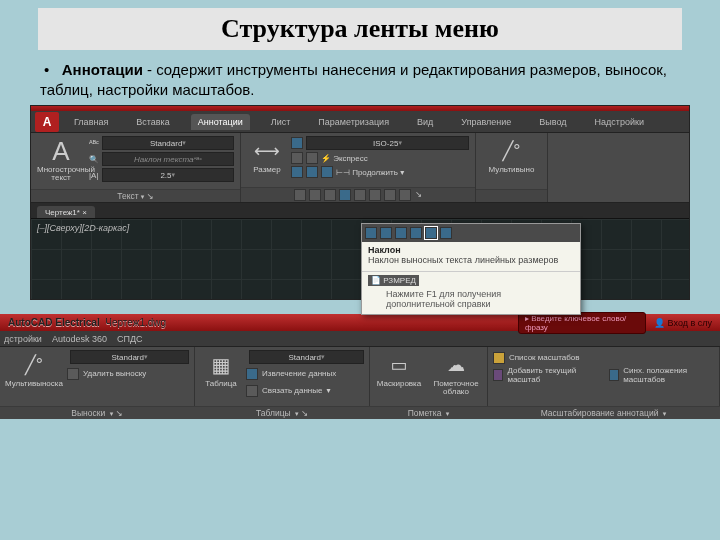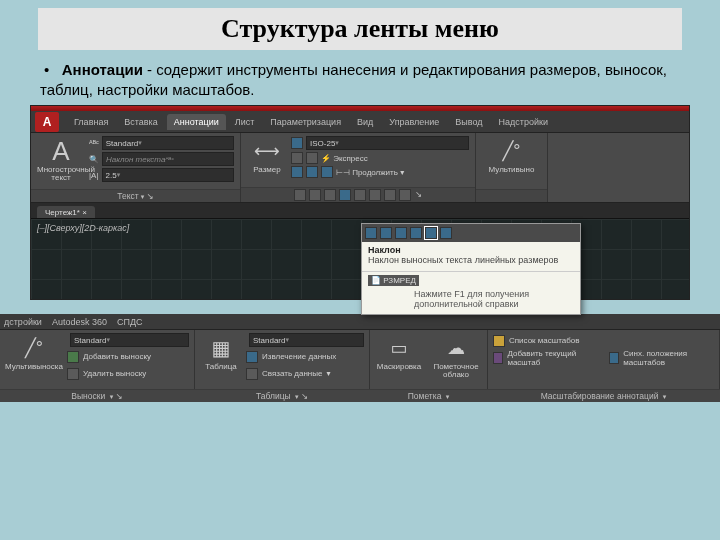--- a/index.html
+++ b/index.html
@@ -9,34 +9,34 @@
   .desc .bold { font-weight:bold; }
   .bullet { margin-left:4px; }
 
   .cad { background:#333; margin:0 30px; font-size:10px; color:#ccc; }
 
   
   .cad1 { border:1px solid #222; }
   .cad1 .titlebar { height:5px; background:linear-gradient(#b02020,#8a1010); }
   .cad1 .logo-row { background:#3a3a3a; border-bottom:1px solid #222; display:flex; align-items:center; height:22px; }
   .cad1 .logo { width:24px; height:20px; background:#b02020; color:#fff; font-weight:bold; text-align:center; line-height:20px; font-size:12px; border-radius:2px; margin:1px 4px; }
-  .tabs { display:flex; gap:2px; padding-left:4px; font-size:9px; }
+  .tabs { display:flex; gap:14px; padding-left:4px; font-size:9px; }
   .tab { padding:3px 7px; border-radius:3px 3px 0 0; color:#bbb; cursor:pointer; }
   .tab.active { background:#555; color:#fff; }
   .ribbon { background:#4a4a4a; display:flex; height:70px; border-bottom:1px solid #222; }
   .panel { border-right:1px solid #333; padding:3px 6px 1px; display:flex; flex-direction:column; }
   .panel-body { flex:1; display:flex; align-items:flex-start; gap:4px; }
   .panel-label { font-size:8.5px; text-align:center; color:#bbb; background:#444; margin:0 -6px -1px; padding:1px 0; border-top:1px solid #3a3a3a; }
   .panel-label .arrow { font-size:7px; margin-left:2px; }
   .big-btn { width:48px; text-align:center; color:#ccc; }
   .big-btn .ico { font-size:26px; height:30px; display:flex; align-items:center; justify-content:center; }
   .big-btn .lbl { font-size:8px; line-height:1.05; }
   .rows { display:flex; flex-direction:column; gap:2px; }
   .row { display:flex; align-items:center; gap:3px; }
-  .combo { background:#2e2e2e; border:1px solid #222; height:14px; font-size:8px; padding:0 3px; display:flex; align-items:center; justify-content:flex-start; color:#ccc; }
+  .combo { background:#2e2e2e; border:1px solid #222; height:14px; font-size:8px; padding:0 3px; display:flex; align-items:center; justify-content:center; color:#ccc; }
   .combo .dd { font-size:7px; color:#888; }
   .mini { font-size:8px; color:#ccc; }
   .iconset { display:flex; gap:3px; }
   .ic { width:12px; height:12px; background:#5a5a5a; border:1px solid #333; display:inline-block; }
   .ic.blue { background:#3a6a8a; }
 
   .doc-tab-bar { background:#2a2a2a; height:16px; display:flex; align-items:flex-end; padding-left:6px; font-size:8px; border-bottom:1px solid #111; }
   .doc-tab { background:#444; padding:2px 8px 1px; border-radius:3px 3px 0 0; color:#ddd; }
   .viewport { background:#1e2626; height:80px; position:relative; font-size:9px; color:#bbb; background-image:
     linear-gradient(#2a3232 1px, transparent 1px),
@@ -44,21 +44,21 @@
     background-size:30px 30px; }
   .vp-label { padding:4px 6px;font-style:italic; }
 
   
   .tooltip { position:absolute; top:4px; left:330px; width:220px; background:#f4f4ec; border:1px solid #999; box-shadow:2px 2px 6px rgba(0,0,0,.5); font-size:9px; color:#333; padding:0 0 3px; }
   .tooltip .row-icons { background:#4a4a4a; padding:3px; display:flex; gap:3px; }
   .tooltip .ttitle { padding:3px 6px 0; font-weight:bold; color:#222; }
   .tooltip .tdesc { padding:0 6px 4px; color:#444; }
   .tooltip hr { border:none; border-top:1px solid #ccc; margin:2px 0; }
   .tooltip .cmd { background:#555; color:#ddd; margin:1px 6px; padding:1px 3px; font-size:8px; display:inline-block; }
-  .tooltip .help { padding:2px 24px; color:#555;margin-left:28px; }
+  .tooltip .help { padding:2px 24px; color:#555; }
 
   
   .cad2 { margin:14px 0 0 0; width:720px; font-size:10px; color:#ccc; }
   .cad2 .titlebar2 { background:linear-gradient(#c03030,#8a1010); height:17px; display:flex; align-items:center; font-size:9px; }
   .titlebar2 .appname { padding:0 8px; color:#222; text-shadow:0 1px 0 #e0a0a0; font-size:10px; }
   .titlebar2 .spacer { flex:1; }
   .titlebar2 .search { background:#6a0a0a; border:1px solid #400; border-radius:3px; padding:1px 6px; color:#e9b; font-size:8px; width:128px; }
   .titlebar2 .login { padding:0 8px; color:#280000; }
   .tabs2 { background:#3a3a3a; height:16px; display:flex; align-items:center; gap:10px; padding:0 4px; font-size:9px; border-bottom:1px solid #222; }
   .tabs2 span { color:#bbb; }
@@ -198,44 +198,46 @@
       <div class="ttitle">Наклон</div>
       <div class="tdesc">Наклон выносных текста линейных размеров</div>
       <hr>
       <span class="cmd">📄 <span>РЗМРЕД</span></span>
       <div class="help">Нажмите F1 для получения дополнительной справки</div>
     </div>
   </div>
 </div>
 
 <div class="cad2">
+  <div class="titlebar2">
+    <span class="appname"><b>AutoCAD Electrical</b>&nbsp;&nbsp;<span>Чертеж1.dwg</span></span>
+    <span class="spacer"></span>
+    <span class="search">▸ <span>Введите ключевое слово/фразу</span></span>
+    <span class="login">👤 <span>Вход в слу</span></span>
+  </div>
   <div class="tabs2">
     <span>дстройки</span>
     <span>Autodesk 360</span>
     <span>СПДС</span>
   </div>
   <div class="ribbon2">
 
     <div class="panel" style="width:195px">
       <div class="panel-body">
         <div class="big-btn" style="width:58px">
           <div class="ico" style="font-size:18px">╱°</div>
           <div class="lbl">Мультивыноска</div>
         </div>
         <div class="rows" style="flex:1">
           <div class="row">
               <span class="pi b"></span>
               <div class="combo" style="flex:1">
                 <span>Standard</span>
                 <span class="dd">▾</span>
               </div>
-            </div>
-          <div class="line-btn">
-              <span class="pi g"></span>
-              <span>Добавить выноску</span>
             </div>
           <div class="line-btn">
               <span class="pi"></span>
               <span>Удалить выноску</span>
             </div>
         </div>
       </div>
       <div class="panel-label"><span>Выноски</span> <span class="arrow">▾</span> ↘</div>
     </div>
 

